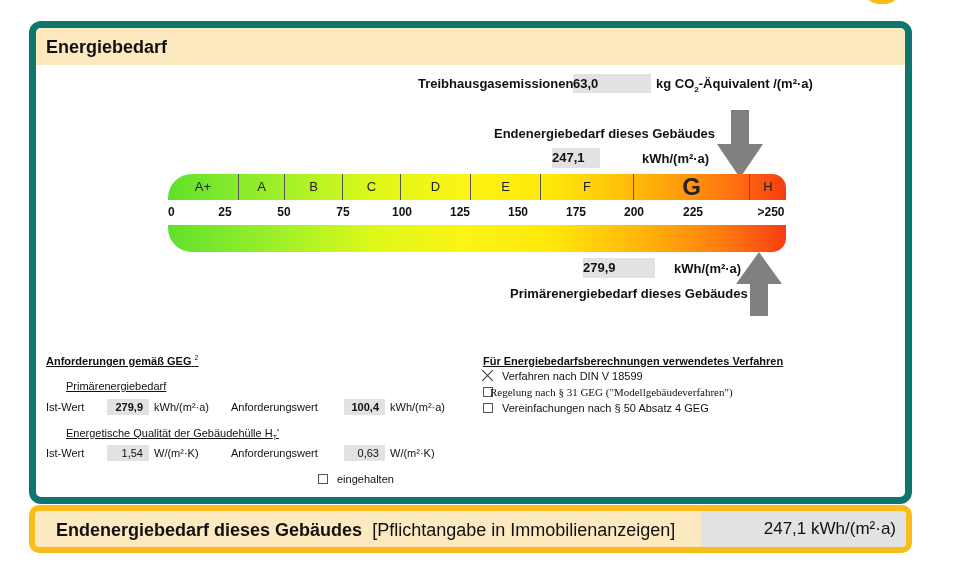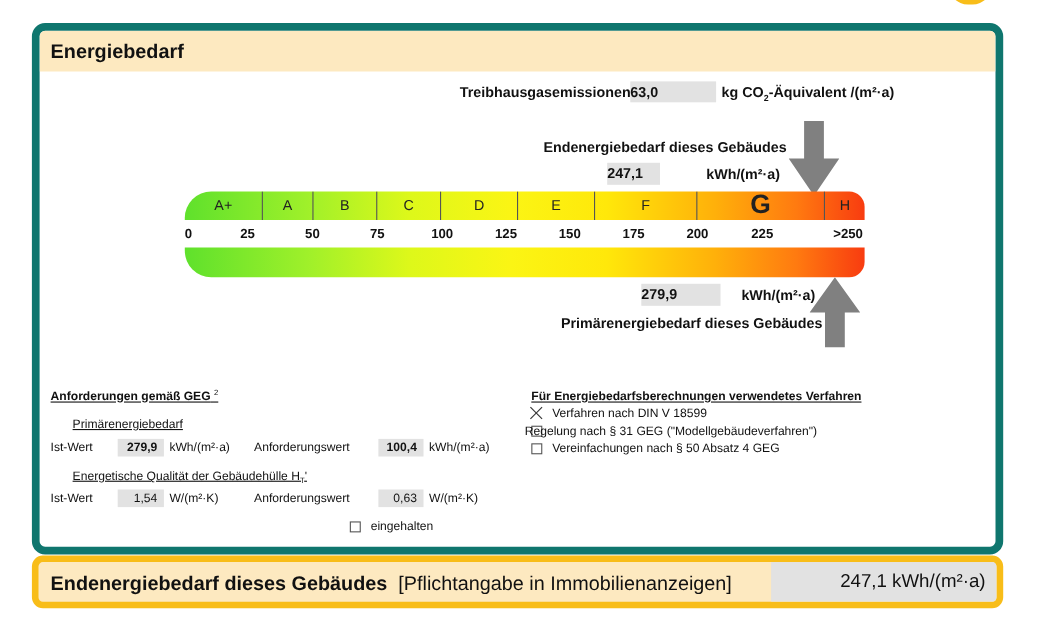--- a/index.html
+++ b/index.html
@@ -47,21 +47,21 @@
   .smallbox { position: absolute; background: #e2e2e2; font-size: 11px; text-align: right; padding-right: 6px; line-height: 16px; height: 16px; }
   .cb { position: absolute; width: 10px; height: 10px; border: 1px solid #555; background: #fff; }
   .cb.x::before, .cb.x::after { content: ""; position: absolute; left: -3px; top: 4px; width: 15px; height: 1px; background: #333; }
   .cb.x::before { transform: rotate(45deg); }
   .cb.x::after { transform: rotate(-45deg); }
 
   .bottom-frame {
     position: absolute; left: 29px; top: 505px; width: 883px; height: 48px;
     border: 6px solid #f8bd19; border-radius: 10px; background: #fde9c0; overflow: hidden;
   }
-  .bottom-label { position: absolute; left: 11px; top: 9px; font-size: 18px; white-space: nowrap; text-align: center; }
+  .bottom-label { position: absolute; left: 21px; top: 9px; font-size: 18px; white-space: nowrap; text-align: center; }
   .bottom-label .b { font-weight: bold; }
   .bottom-value { position: absolute; right: 0; top: 0; width: 205px; height: 100%; background: #e2e2e2; text-align: right; padding-right: 10px; font-size: 17px; line-height: 36px; }
 </style>
 </head>
 <body>
 
 <div class="top-dot"></div>
 
 <div class="main-frame">
   <div class="main-header">
@@ -132,21 +132,21 @@
   <div class="smallbox" style="left:308px; top:417px; width:41px;">0,63</div>
   <div class="t11" style="left:354px; top:419px;">W/(m²·K)</div>
 
   <div class="cb" style="left:282px; top:446px;"></div>
   <div class="t11" style="left:301px; top:445px;">eingehalten</div>
 
   <div class="sec-head" style="left:447px; top:327px;text-decoration:underline;">Für Energiebedarfsberechnungen verwendetes Verfahren</div>
   <div class="cb x" style="left:447px; top:343px; border:none; background:transparent;"></div>
   <div class="t11" style="left:466px; top:342px;">Verfahren nach DIN V 18599</div>
   <div class="cb" style="left:447px; top:359px;"></div>
-  <div class="t11" style="left:441px; top:358px;">Regelung nach § 31 GEG ("Modellgebäudeverfahren")</div>
+  <div class="t11" style="left:454px; top:358px;font-family:Liberation Serif, serif;">Regelung nach § 31 GEG ("Modellgebäudeverfahren")</div>
   <div class="cb" style="left:447px; top:375px;"></div>
   <div class="t11" style="left:466px; top:374px;">Vereinfachungen nach § 50 Absatz 4 GEG</div>
 </div>
 
 <div class="bottom-frame">
   <div class="bottom-label">
     <span class="b">Endenergiebedarf dieses Gebäudes</span>&nbsp;
     <span>[Pflichtangabe in Immobilienanzeigen]</span>
   </div>
   <div class="bottom-value">247,1 kWh/(m²·a)</div>

